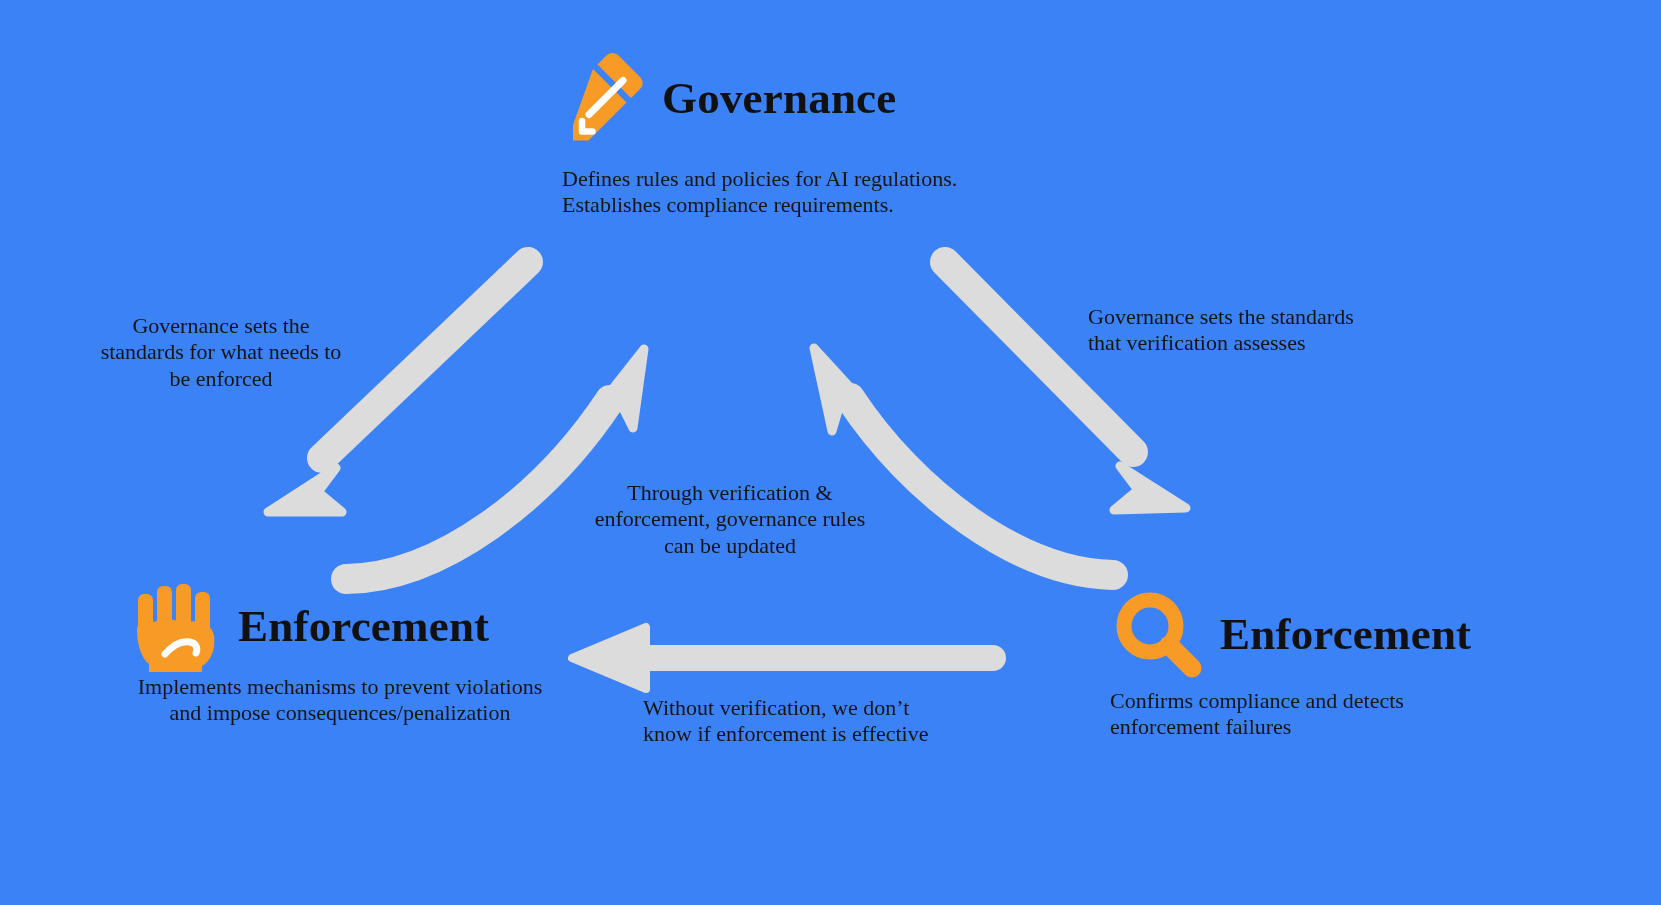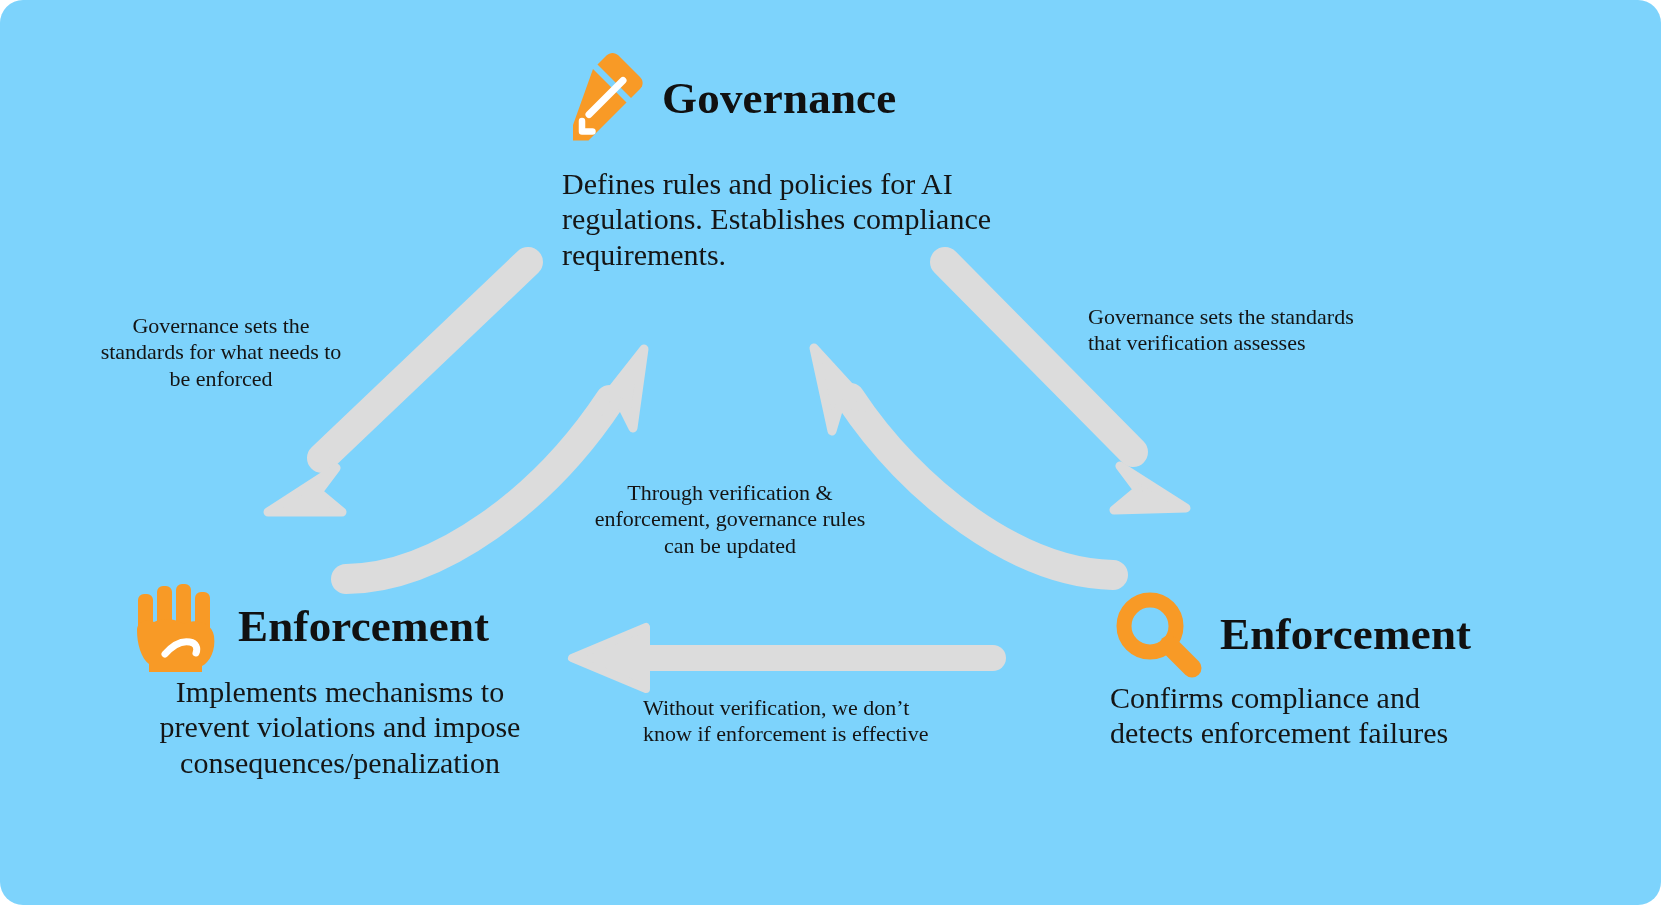--- a/index.html
+++ b/index.html
@@ -8,23 +8,22 @@
     background: #ffffff;
   }
   body {
     font-family: "Liberation Serif", "DejaVu Serif", serif;
     color: #1a1a1a;
   }
   #canvas {
     position: relative;
     width: 1661px;
     height: 905px;
-    background: #7dd3fc;
+    background: #3b82f6;
     overflow: hidden;
-    border-radius: 23px;
   }
   #arrow-layer {
     position: absolute;
     left: 0;
     top: 0;
     width: 1661px;
     height: 905px;
     pointer-events: none;
   }
   .node {
@@ -42,21 +41,21 @@
   .node-title {
     font-family: "Liberation Serif", "DejaVu Serif", serif;
     font-weight: bold;
     font-size: 45px;
     line-height: 1.0;
     color: #111111;
     letter-spacing: 0.2px;
     white-space: nowrap;
   }
   .node-desc {
-    font-size: 30px;
+    font-size: 22px;
     line-height: 1.18;
     color: #151515;
   }
 
   
   #node-governance {
     left: 558px;
     top: 52px;
     width: 520px;
   }
@@ -79,21 +78,21 @@
     margin-left: -2px;
   }
 
   
   #node-verification {
     left: 1110px;
     top: 588px;
     width: 430px;
   }
   #node-verification .node-desc {
-    margin-top: 0;
+    margin-top: 8px;
     width: 400px;
   }
 
   
   .edge-label {
     position: absolute;
     font-size: 22px;
     line-height: 1.2;
     color: #141414;
   }

